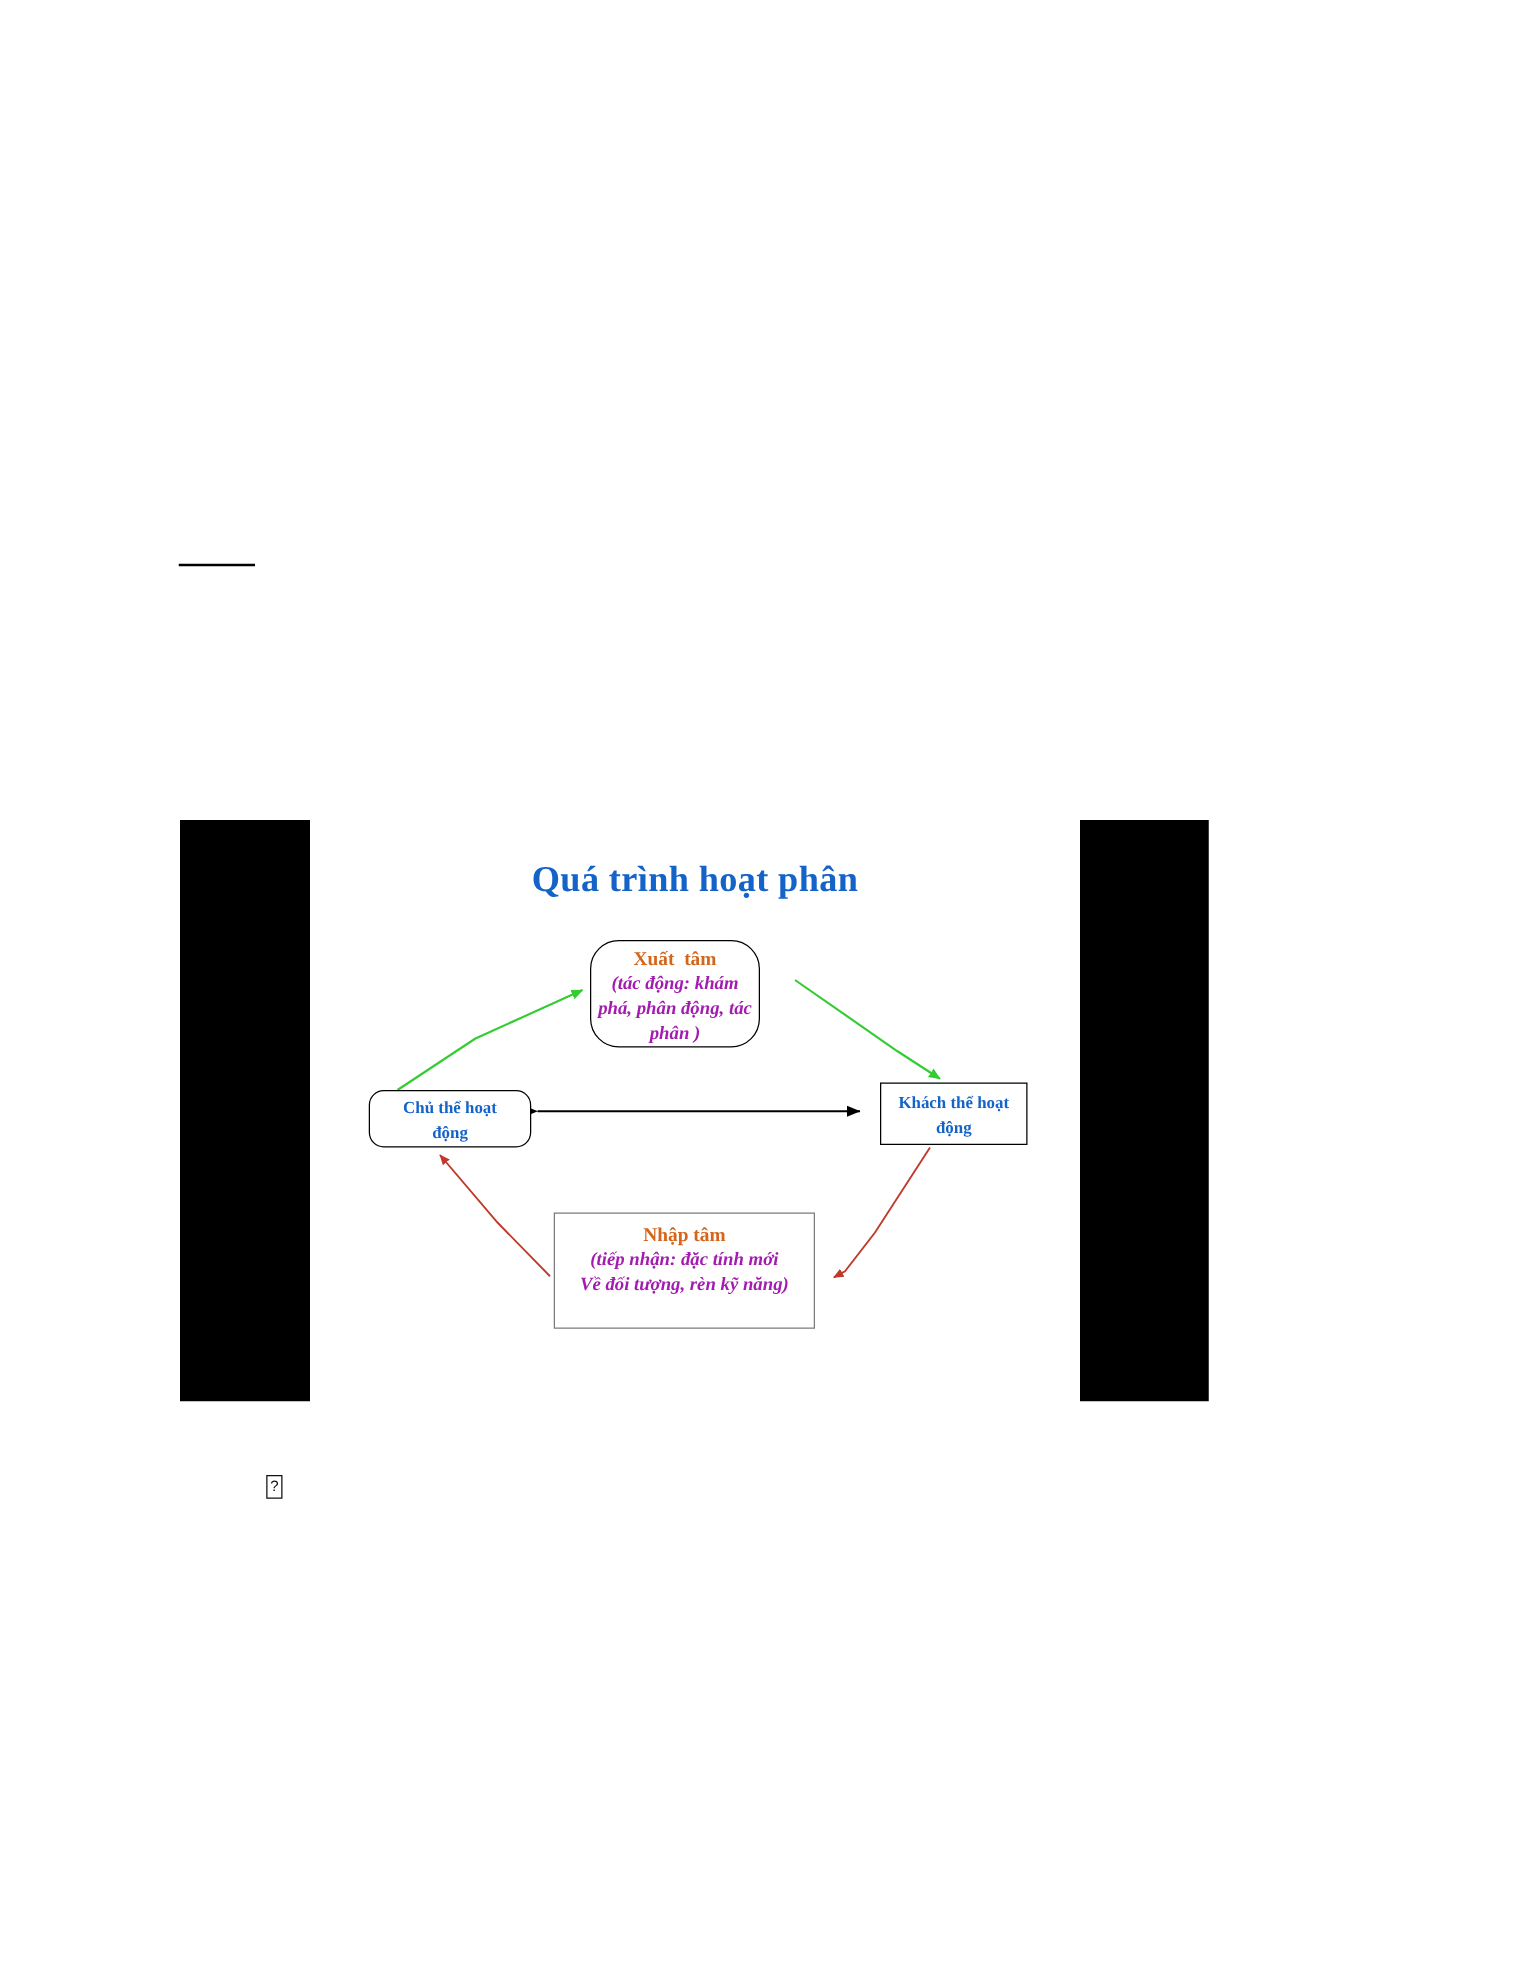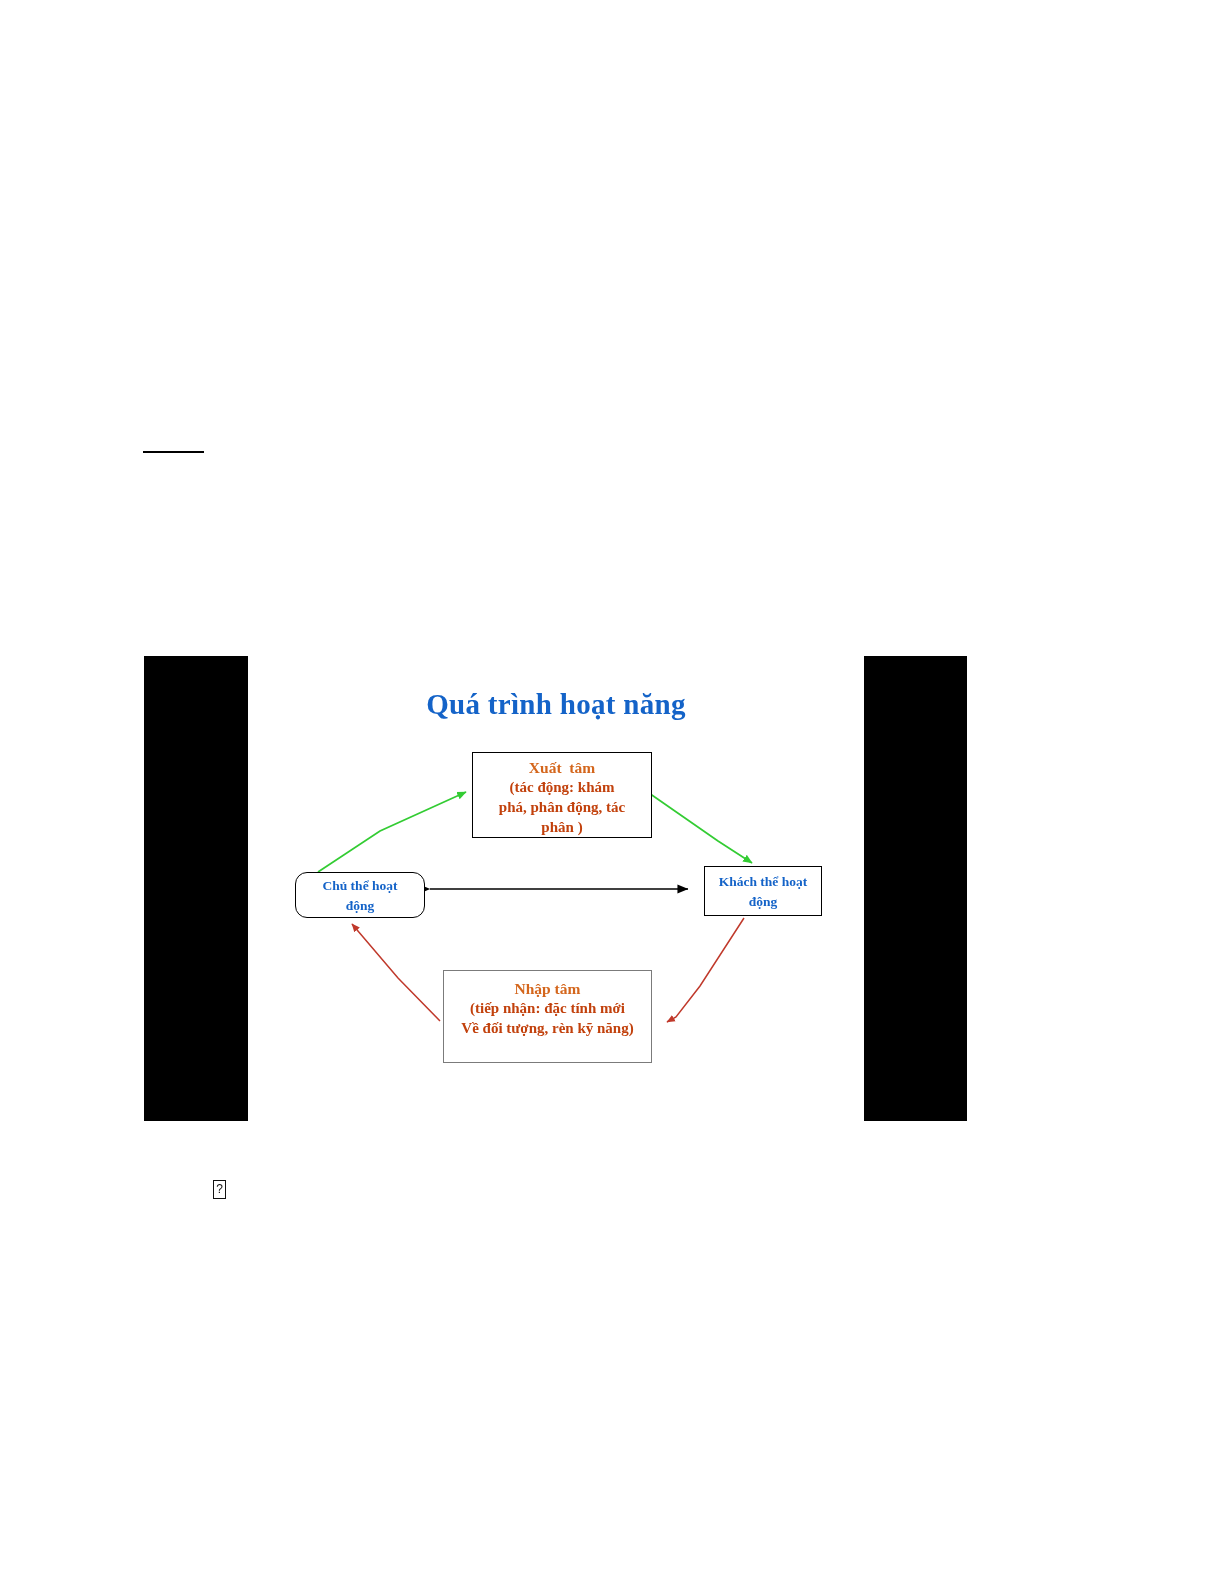--- a/index.html
+++ b/index.html
@@ -112,37 +112,39 @@
 
   .node-title {
     color: #D4661C;
     font-weight: bold;
     font-size: 15.5px;
     line-height: 19px;
     white-space: pre;
   }
 
   .node-sub {
-    color: #c2410c;
+    color: #a21caf;
+    font-style: italic;
     font-weight: bold;
     font-size: 15px;
     line-height: 20px;
   }
 
   .node-label {
     color: #1463C8;
     font-weight: bold;
     font-size: 13.5px;
     line-height: 20px;
   }
 
   
   #box-xuat-tam {
-    left: 224px; top: 96px; width: 180px; height: 86px;
+    left: 224px; top: 96px; width: 136px; height: 86px;
     padding-top: 5px;
+    border-radius: 23px;
   }
   #box-chu-the {
     left: 47px; top: 216px; width: 130px; height: 46px;
     padding-top: 3px;
     border-radius: 12px;
   }
   #box-khach-the {
     left: 456px; top: 210px; width: 118px; height: 50px;
     padding-top: 5px;
   }
@@ -158,21 +160,21 @@
 
   <div class="hrule"></div>
 
   <div id="slide-area">
 
     <div class="side-bar left"></div>
     <div class="side-bar right"></div>
 
     <div id="slide-canvas">
 
-      <div class="diagram-title">Quá trình hoạt năng</div>
+      <div class="diagram-title">Quá trình hoạt phân</div>
 
       <svg id="connectors" viewBox="0 0 616 465">
         <defs>
           <marker id="ah-green" markerWidth="7" markerHeight="7" refX="5.2" refY="3" orient="auto">
             <path d="M0,0.6 L5.6,3 L0,5.4 z" fill="#33CC33"></path>
           </marker>
           <marker id="ah-red" markerWidth="7" markerHeight="7" refX="5.2" refY="3" orient="auto">
             <path d="M0,0.6 L5.6,3 L0,5.4 z" fill="#C0392B"></path>
           </marker>
           <marker id="ah-black-end" markerWidth="9" markerHeight="9" refX="6.6" refY="3.4" orient="auto">

